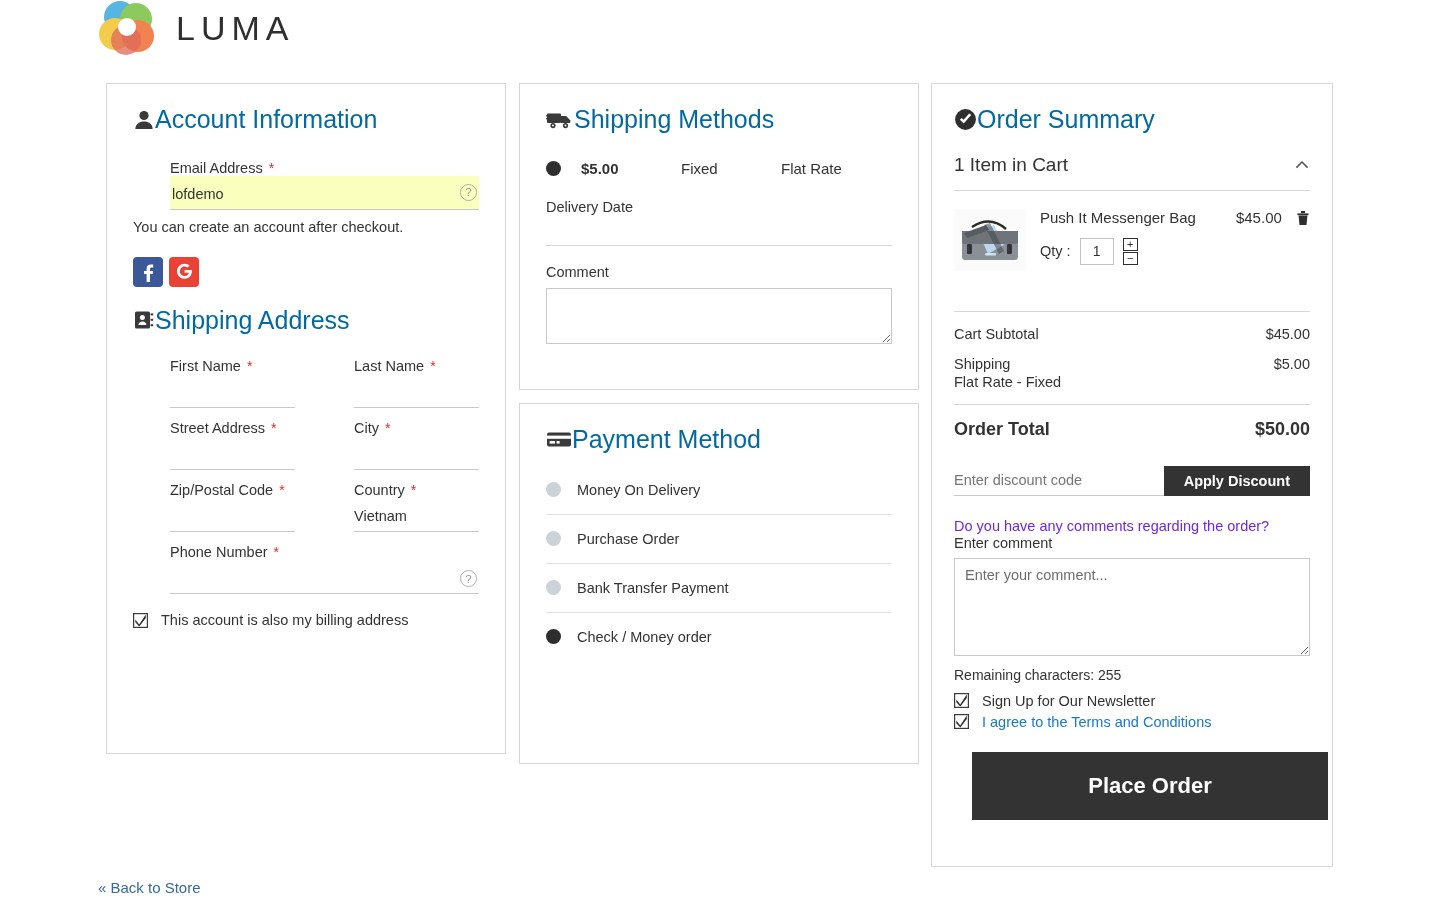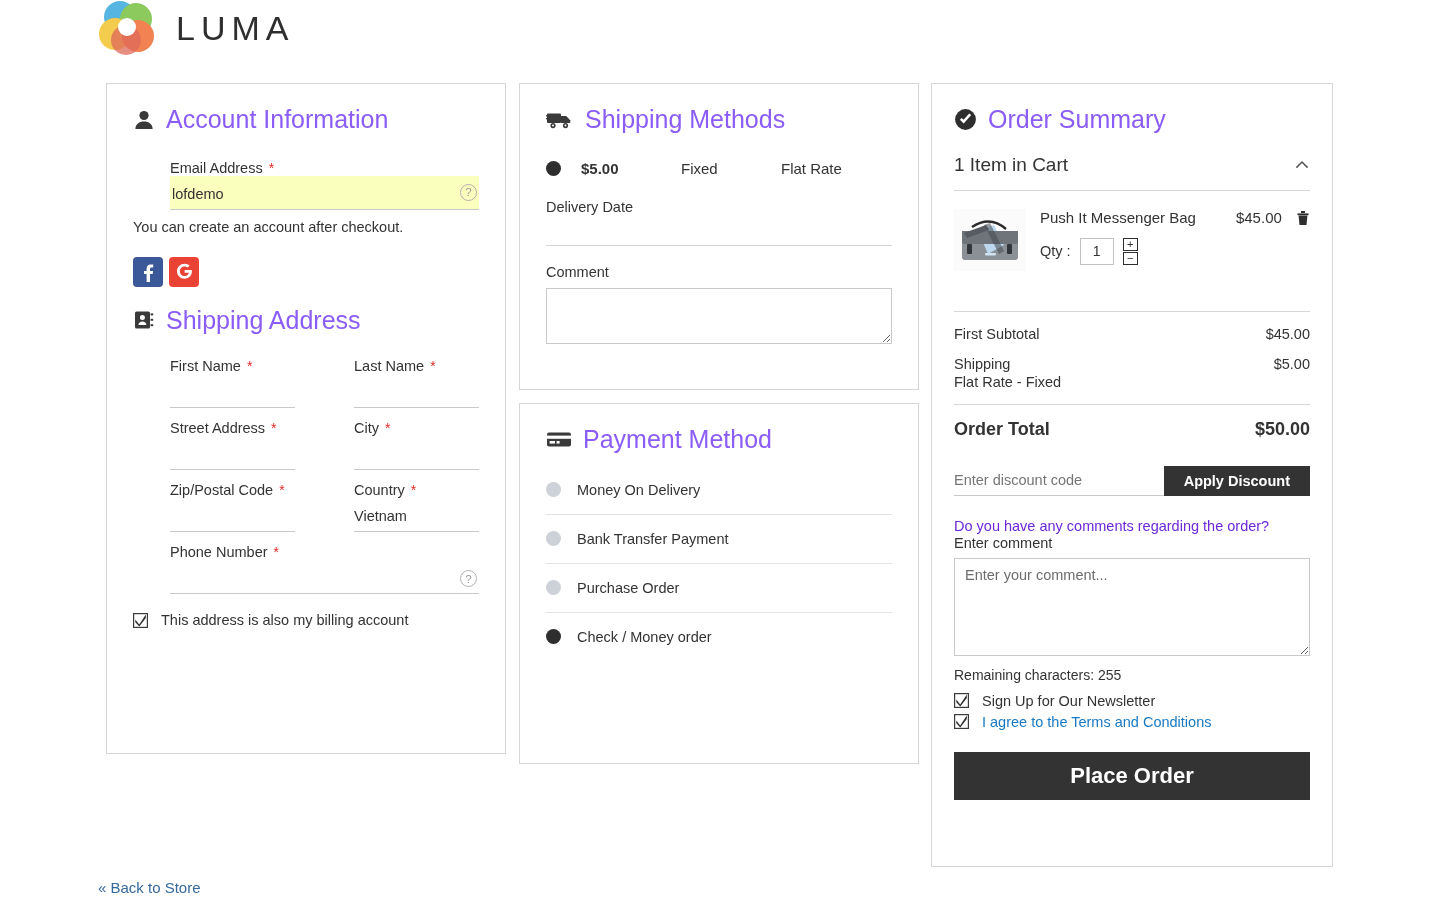--- a/index.html
+++ b/index.html
@@ -26,22 +26,22 @@
     position: absolute; background: #fff; border: 1px solid #d6d6d6;
   }
   #panel-left   { left: 106px; top: 83px;  width: 400px; height: 671px; }
   #panel-ship   { left: 519px; top: 83px;  width: 400px; height: 307px; }
   #panel-pay    { left: 519px; top: 403px; width: 400px; height: 361px; }
   #panel-order  { left: 931px; top: 83px;  width: 402px; height: 784px; }
 
   .panel-inner { padding: 22px 26px; }
 
   .sec-title {
-    display: flex; align-items: center; gap: 11px;
-    font-size: 25px; font-weight: 400; color: #8b5cf6; margin: 0 0 26px 0;
+    display: flex; align-items: center; 
+    font-size: 25px; font-weight: 400; color: #0369a1; margin: 0 0 26px 0;
     line-height: 1.1;
   }
   .sec-title .ico { flex: 0 0 auto; display: inline-flex; align-items: center; }
 
   
   .field { position: relative; margin-bottom: 12px; padding-left: 37px; }
   .field-label { font-size: 14.5px; color: #333; margin-bottom: 0; display: block; }
   .req { color: #e02b27; font-size: 14px; margin-left: 6px; }
   .underline-input {
     width: 100%; border: none; border-bottom: 1px solid #c9c9c9;
@@ -153,22 +153,22 @@
   }
 
   .cmt-q { font-size: 14.5px; color: #6d28d9; margin-top: 22px; }
   .cmt-l { font-size: 14.5px; color: #333; margin-top: 1px; }
   #order-comment { height: 98px; margin-top: 7px; color: #555; }
   #order-comment::placeholder { color: #6d6d6d; }
   .remaining { font-size: 14px; color: #333; margin-top: 7px; }
 
   .place-btn {
     width: 100%; background: #333333; color: #fff; border: none;
-    font-size: 22px; font-weight: 700; height: 48px; margin-top: 22px;
-    cursor: pointer; font-family: "Liberation Sans", sans-serif;
+    font-size: 22px; font-weight: 700; height: 68px; margin-top: 22px;
+    cursor: pointer; font-family: "Liberation Sans", sans-serif; margin-left: 18px;
   }
 
   .back-link {
     position: absolute; left: 98px; top: 879px; font-size: 15px; color: #35699b;
     text-decoration: none; cursor: pointer;
   }
 </style>
 </head>
 <body>
 
@@ -292,21 +292,21 @@
       </div>
     </div>
 
     <div class="chk-row">
       <span class="chk-box">
         <svg width="15" height="15" viewBox="0 0 15 15">
           <rect x="0.6" y="0.6" width="13.8" height="13.8" fill="none" stroke="#3a3a3a" stroke-width="1.2"></rect>
           <path d="M2.3 6.4 L6.2 11.6 L12.8 1.6 L12.8 5 L6.3 13.6 L2.3 9.3 Z" fill="#2e2e2e"></path>
         </svg>
       </span>
-      <span class="chk-label">This address is also my billing account</span>
+      <span class="chk-label">This account is also my billing address</span>
     </div>
 
   </div>
 </div>
 
 <div class="panel" id="panel-ship">
   <div class="panel-inner">
     <h2 class="sec-title">
       <span class="ico">
         <svg width="28" height="22" viewBox="0 0 28 22">
@@ -352,25 +352,25 @@
       </span>
       <span>Payment Method</span>
     </h2>
 
     <div class="pay-row">
       <span class="radio off"></span>
       <span class="pay-label">Money On Delivery</span>
     </div>
     <div class="pay-row">
       <span class="radio off"></span>
-      <span class="pay-label">Bank Transfer Payment</span>
+      <span class="pay-label">Purchase Order</span>
     </div>
     <div class="pay-row">
       <span class="radio off"></span>
-      <span class="pay-label">Purchase Order</span>
+      <span class="pay-label">Bank Transfer Payment</span>
     </div>
     <div class="pay-row">
       <span class="radio on"></span>
       <span class="pay-label">Check / Money order</span>
     </div>
   </div>
 </div>
 
 <div class="panel" id="panel-order">
   <div class="panel-inner" style="padding:22px 22px;">
@@ -430,21 +430,21 @@
             <button class="step-btn">+</button>
             <button class="step-btn">−</button>
           </span>
         </div>
       </div>
     </div>
 
     <hr class="tot-sep">
 
     <div class="tot-row">
-      <span class="tot-label">First Subtotal</span>
+      <span class="tot-label">Cart Subtotal</span>
       <span class="tot-val">$45.00</span>
     </div>
     <div class="tot-row">
       <span class="tot-label">Shipping</span>
       <span class="tot-val">$5.00</span>
     </div>
     <div class="tot-sub">Flat Rate - Fixed</div>
 
     <hr class="tot-sep" style="margin-top:14px;">
 

